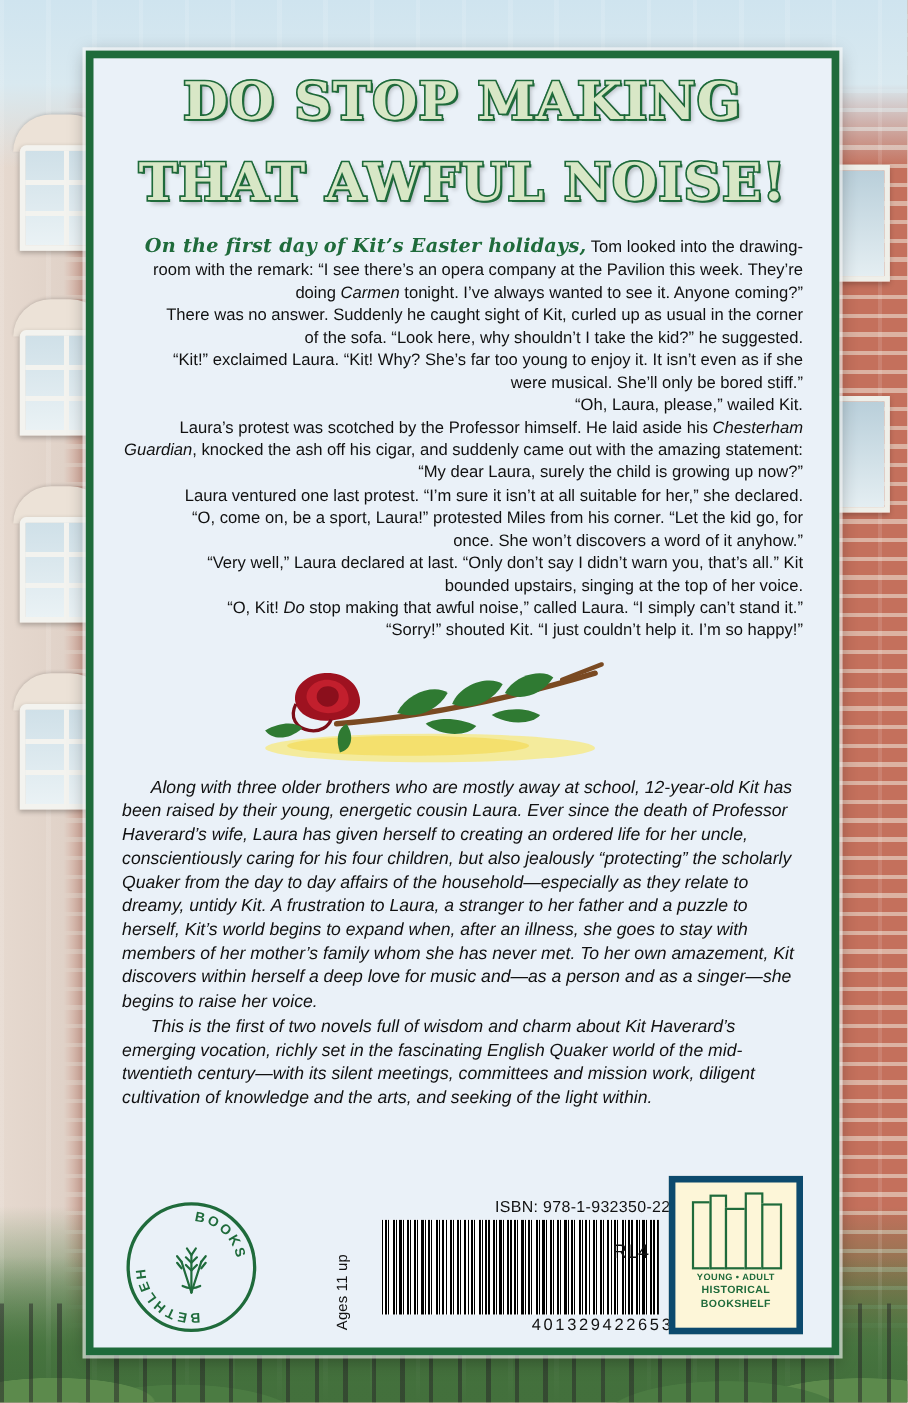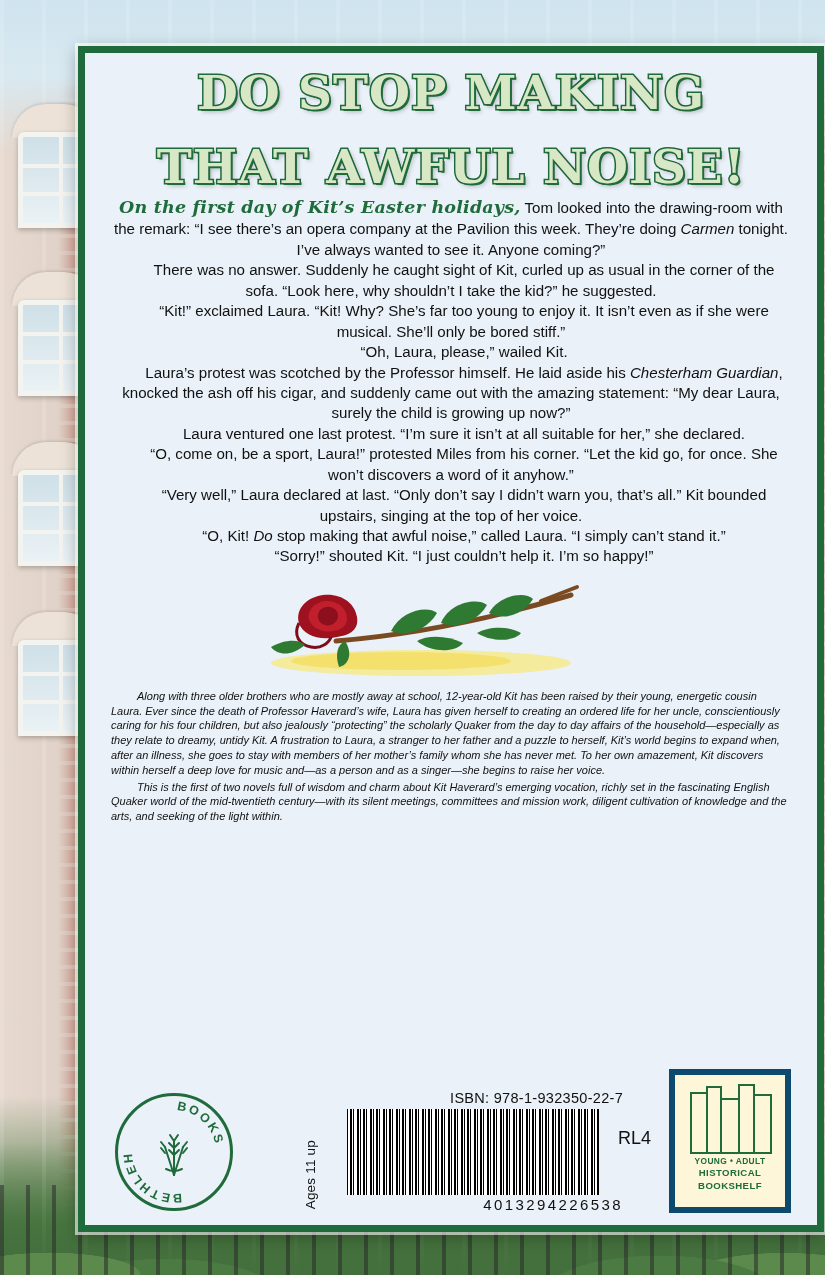--- a/index.html
+++ b/index.html
@@ -117,21 +117,21 @@
       rgba(40,40,40,.75) 0px, rgba(40,40,40,.75) 4px,
       rgba(0,0,0,0) 4px, rgba(0,0,0,0) 26px);
     opacity: .7;
   }
 
   
   #cover {
     position: absolute;
     left: 78px;
     top: 46px;
-    width: 746px;
+    width: 685px;
     height: 1186px;
     background: #eaf1f8;
     border: 7px solid #1f6b3b;
     box-shadow: 0 0 0 3px rgba(255,255,255,.6), 0 4px 16px rgba(0,0,0,.35);
     box-sizing: border-box;
     padding: 10px 26px 0 26px;
   }
 
   
   .title {
@@ -152,22 +152,22 @@
     margin: 6px 0 2px 0;
   }
   .title .line2 { display: block; margin-top: 25px; }
 
   
   .excerpt {
     font-family: "Liberation Sans", sans-serif;
     font-size: 15.1px;
     line-height: 1.355;
     color: #111;
-    text-align: center;
-    margin-top: 4px;
+    text-align: right;
+    margin-top: 21px;
   }
   .excerpt p {
     margin: 0;
     text-indent: 26px;
   }
   .excerpt p.first { text-indent: 0; }
   .lead {
     font-family: "DejaVu Serif", serif;
     font-weight: bold;
     font-style: italic;
@@ -181,21 +181,21 @@
   .rose-wrap {
     height: 104px;
     margin: 12px 0 6px 0;
     position: relative;
   }
 
   
   .description {
     font-family: "Liberation Sans", sans-serif;
     font-style: italic;
-    font-size: 11px;
+    font-size: 16px;
     line-height: 1.345;
     color: #111;
   }
   .description p {
     margin: 0;
     text-indent: 26px;
   }
   .description p + p { margin-top: 2px; }
 
   

